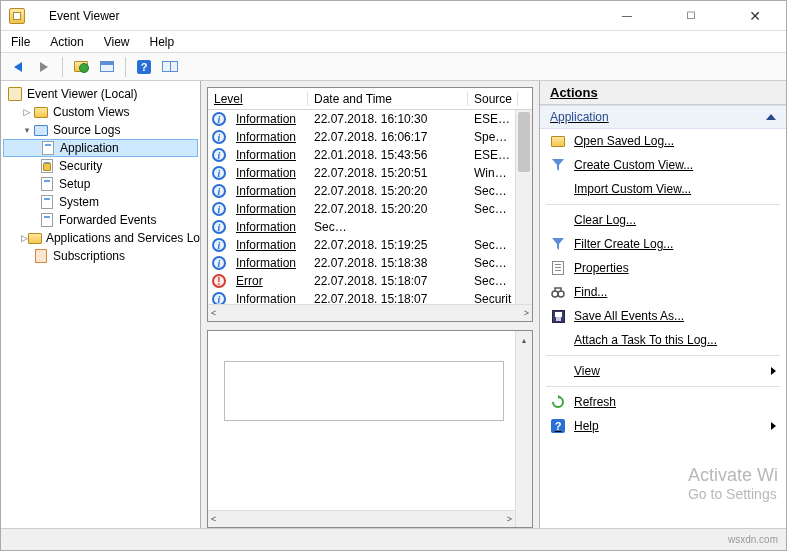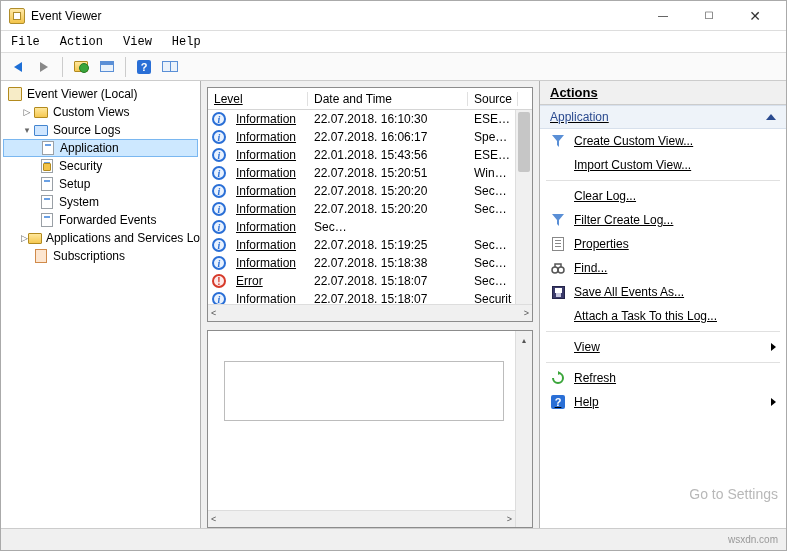--- a/index.html
+++ b/index.html
@@ -1,24 +1,24 @@
 <!DOCTYPE html>
 <html><head>
 <meta charset="utf-8">
 <style>
   * { box-sizing: border-box; margin: 0; padding: 0; }
   body { font-family: "Segoe UI", Tahoma, sans-serif; font-size: 12px; background: #fff; color: #000; width: 787px; height: 551px; overflow: hidden; display: flex; flex-direction: column; border: 1px solid #aaa; }
-  .titlebar { display: flex; align-items: center; height: 30px; padding: 0 8px; border-bottom: 1px solid #ddd; }
+  .titlebar { display: flex; align-items: center; height: 30px; padding: 0 8px; border-bottom: 1px solid #ddd; gap: 18px; }
   .titlebar .app-icon { width: 16px; height: 16px; background: linear-gradient(#ffe9a8,#f3c44a); border: 1px solid #b08d2a; border-radius: 2px; margin-right: 6px; position: relative; }
   .titlebar .app-icon::after { content:""; position:absolute; inset:3px; background:#fff; border:1px solid #b08d2a; }
   .titlebar .title { flex: 1; font-size: 12px; }
   .winbtn { width: 46px; height: 30px; display:flex; align-items:center; justify-content:center; color:#333; font-size:10px; }
   .winbtn.close { font-size: 14px; }
   .menubar { display:flex; align-items:center; height:22px; padding: 0 6px; border-bottom:1px solid #ddd; gap:12px; }
-  .menubar span { padding: 2px 4px; font-family: Liberation Mono, monospace; }
+  .menubar span { padding: 2px 4px; }
   .toolbar { display:flex; align-items:center; height:28px; padding:0 6px; border-bottom:1px solid #ccc; gap:4px; background:#fafafa; }
   .tb-sep { width:1px; height:20px; background:#ccc; margin:0 3px; }
   .tb-btn { width:22px; height:22px; display:flex; align-items:center; justify-content:center; border:1px solid transparent; border-radius:2px; }
   .arrow-left { width:0;height:0;border-top:5px solid transparent;border-bottom:5px solid transparent;border-right:8px solid #1e6fd6; }
   .arrow-right { width:0;height:0;border-top:5px solid transparent;border-bottom:5px solid transparent;border-left:8px solid #888; }
   .folder-ico { width:14px;height:11px;background:linear-gradient(#ffe79b,#f5c851);border:1px solid #b28a1e;border-radius:1px; position:relative;}
   .folder-ico.green::after{content:"";position:absolute;right:-2px;bottom:-2px;width:8px;height:8px;background:#3aa53a;border-radius:50%;border:1px solid #267a26;}
   .win-ico { width:14px;height:11px;border:1px solid #5a8fd6;background:#eaf2fb;position:relative;}
   .win-ico::before{content:"";position:absolute;top:0;left:0;right:0;height:3px;background:#5a8fd6;}
   .win-ico2 { width:16px;height:11px;border:1px solid #5a8fd6;background:#eaf2fb;position:relative;}
@@ -285,20 +285,26 @@
 
   <div class="actions-pane" style="position:relative;text-decoration:underline;">
     <div class="actions-title">Actions</div>
     <div class="actions-head">
       <span>Application</span>
       <span class="caret"></span>
     </div>
 
     <div class="action-item">
       <span class="aico">
+          <span class="folder-ico"></span>
+        </span>
+      <span>Open Saved Log...</span>
+    </div>
+    <div class="action-item">
+      <span class="aico">
           <span class="filter-ico"><svg viewBox="0 0 12 12">
               <polygon points="0,0 12,0 7,6 7,12 5,10 5,6" fill="#5a8fd6"></polygon>
             </svg></span>
         </span>
       <span>Create Custom View...</span>
     </div>
     <div class="action-item">
       <span class="aico"></span>
       <span>Import Custom View...</span>
     </div>
@@ -359,20 +365,21 @@
     </div>
     <div class="action-item">
       <span class="aico">
           <span class="help-ico">?</span>
         </span>
       <span>Help</span>
       <span class="submenu-arr"></span>
     </div>
 
     <div class="watermark">
+      <span>Activate Wi</span>
       <small>Go to Settings</small>
     </div>
   </div>
 </div>
 
 <div class="statusbar">
   <span>wsxdn.com</span>
 </div>
 
 </body></html>

